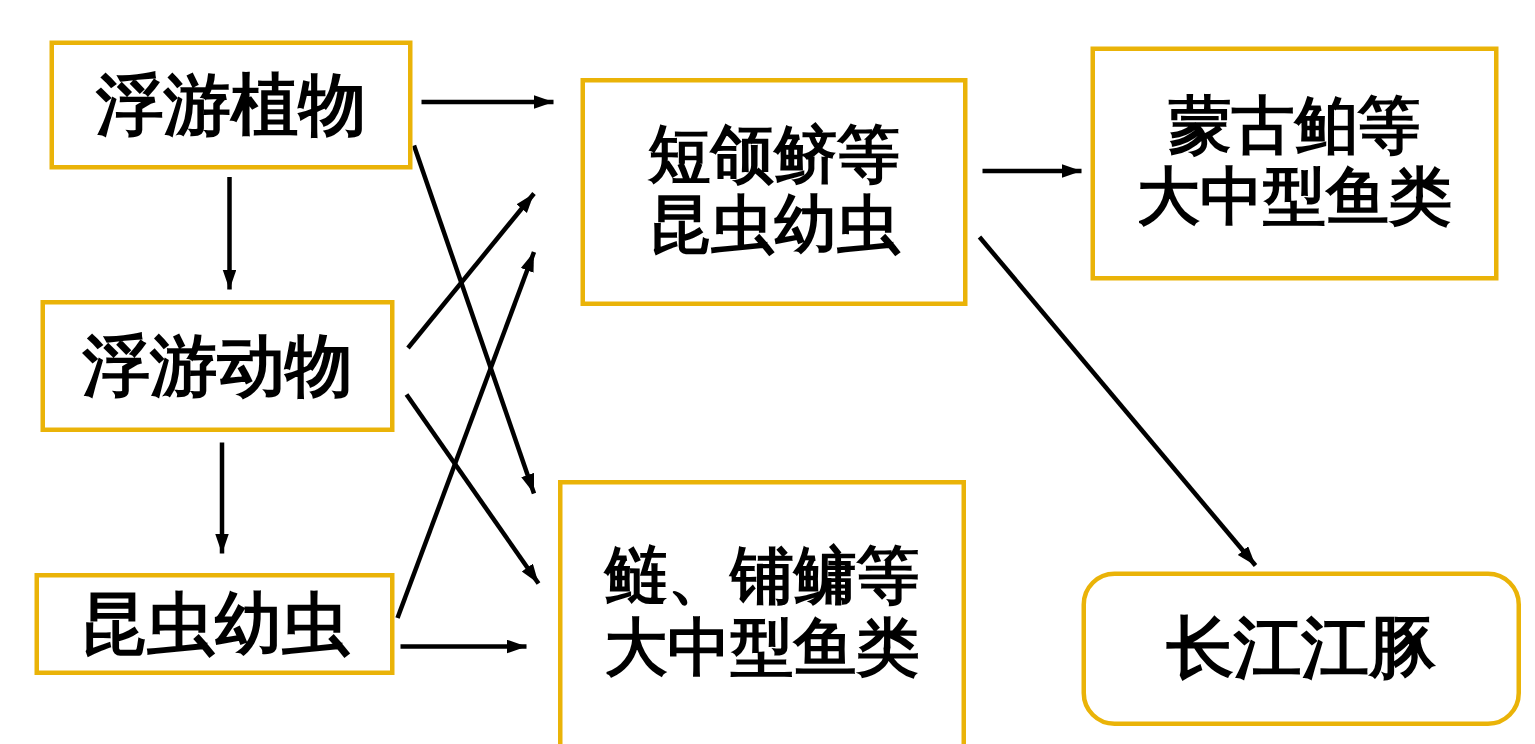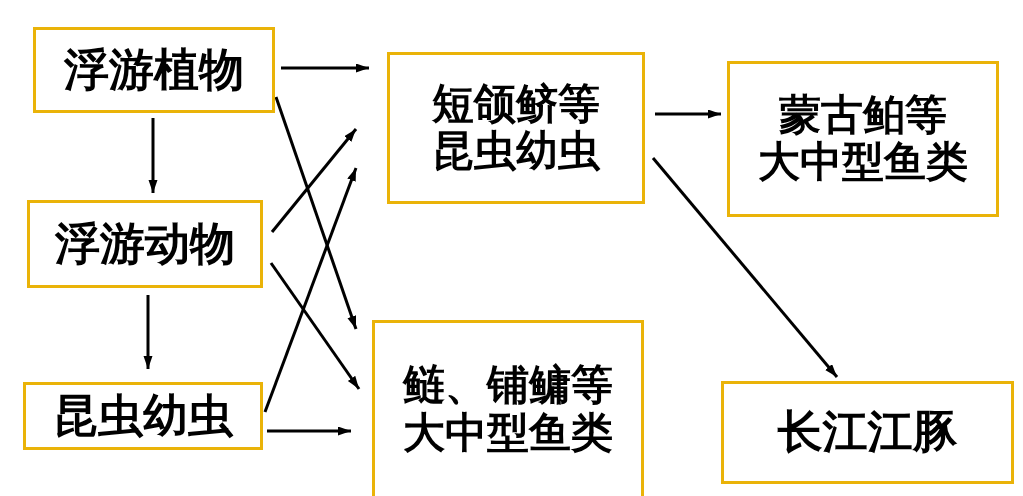--- a/index.html
+++ b/index.html
@@ -41,23 +41,23 @@
     white-space: nowrap;
     line-height: 1.12;
   }
   .one-line { font-size: 45px; }
   .two-line { font-size: 42px; margin-top: 20px; }
 
   .node-phytoplankton      { left: 33px;  top: 27px;  width: 242px; height: 86px;  }
   .node-zooplankton        { left: 27px;  top: 200px; width: 236px; height: 88px;  }
   .node-insect-larvae     { left: 23px;  top: 382px; width: 240px; height: 68px;  }
   .node-small-fish         { left: 387px; top: 32px;  width: 258px; height: 152px; }
-  .node-mongolian-culter   { left: 727px; top: 41px;  width: 272px; height: 156px; }
+  .node-mongolian-culter   { left: 727px; top: 11px;  width: 272px; height: 156px; }
   .node-silver-bighead-carp{ left: 372px; top: 300px; width: 272px; height: 179px; }
-  .node-yangtze-porpoise   { left: 721px; top: 381px; width: 293px; height: 103px; }
+  .node-yangtze-porpoise   { left: 721px; top: 381px; width: 293px; height: 103px; border-radius: 22px; }
 </style>
 </head>
 <body>
 
 <div class="canvas">
 
   <svg class="edges-layer" viewBox="0 0 1023 496" xmlns="http://www.w3.org/2000/svg">
     <defs>
       <marker id="arrowhead" markerUnits="userSpaceOnUse" markerWidth="14" markerHeight="10" refX="13" refY="4.5" orient="auto">
         <path d="M0,0 L13,4.5 L0,9 Z" fill="#000000"></path>

